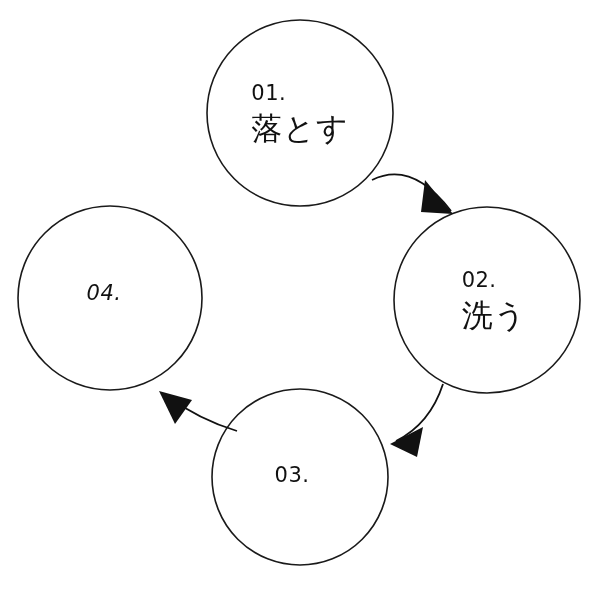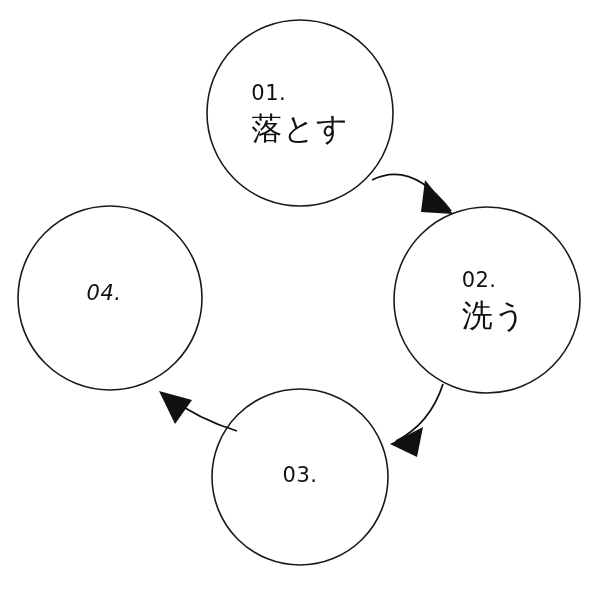--- a/index.html
+++ b/index.html
@@ -95,21 +95,21 @@
   <div class="node-label" style="left:300px; top:113px;">
     <div class="node-index">01.</div>
     <div class="node-title">落とす</div>
   </div>
 
   <div class="node-label" style="left:473px; top:300px;margin-left:21px;">
     <div class="node-index">02.</div>
     <div class="node-title">洗う</div>
   </div>
 
-  <div class="node-label" style="left:300px; top:480px;">
+  <div class="node-label" style="left:292px; top:480px;">
     <div class="node-index">03.</div>
   </div>
 
   <div class="node-label" style="left:104px; top:298px;font-style:italic;">
     <div class="node-index">04.</div>
   </div>
 
 </div>
 
 </body></html>

